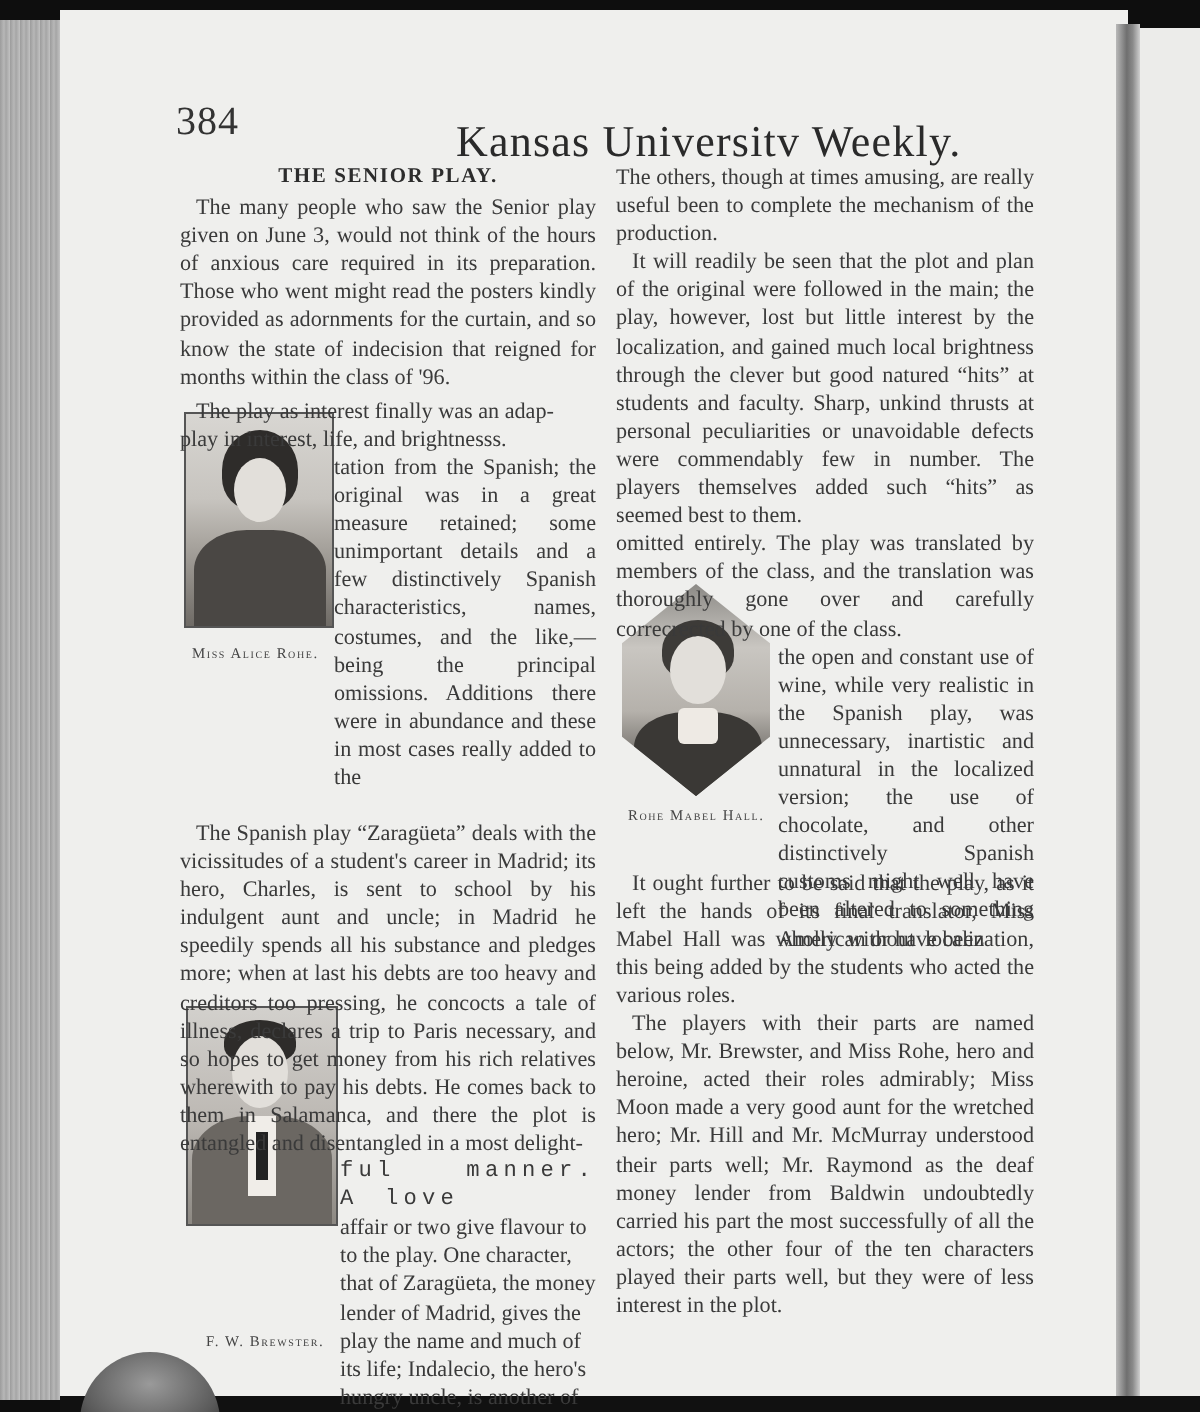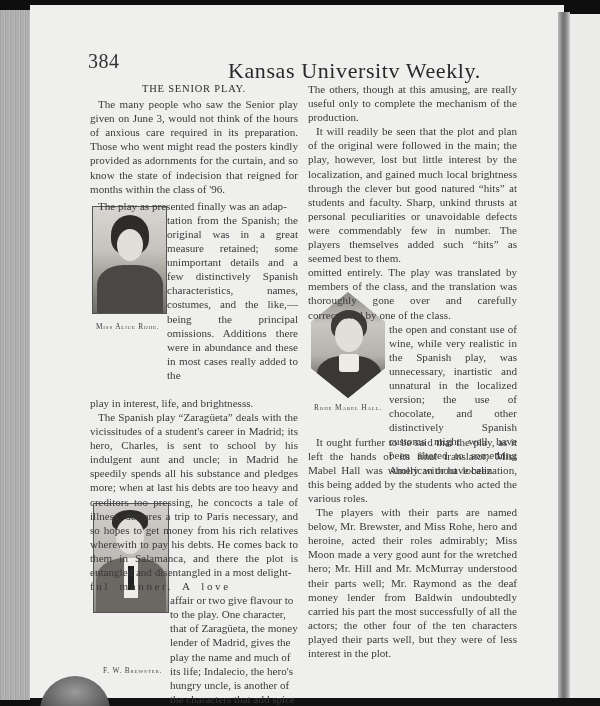--- a/index.html
+++ b/index.html
@@ -16,21 +16,21 @@
   .bottom-shadow { position:absolute; left:30px; top:698px; width:570px; height:8px; background:#111; }
 
   .header { position:absolute; top:48px; left:88px; width:330px; height:24px; }
   .page-num { position:absolute; left:0; top:2px; font-size:20px; color:#333; letter-spacing:0.5px; }
   .journal-title { position:absolute; left:140px; top:0; font-size:22px; color:#2a2a2a; letter-spacing:0.6px; white-space:nowrap;margin-top:10px; }
 
   .col { position:absolute; font-size:11.1px; line-height:14.1px; color:#3a3a3a; text-align:justify; }
   .col p { margin:0; }
   .col1 { left:90px; top:82px; width:208px; }
   .col2 { left:308px; top:82px; width:209px; }
-  .heading { text-align:center; font-weight:normal; font-size:10.5px; letter-spacing:0.8px; color:#2c2c2c; margin:0 0 1px 0 !important; }
+  .heading { text-align:center; font-weight:bold; font-size:10.5px; letter-spacing:0.8px; color:#2c2c2c; margin:0 0 1px 0 !important; }
   .indent { text-indent:8px; }
   .spaced { letter-spacing:2.6px; word-spacing:4px; }
 
   .photo { position:absolute; border:1px solid #555; overflow:hidden; }
   .photo-rohe { left:92px; top:206px; width:73px; height:106px;
     background:linear-gradient(180deg,#d8d6d2 0,#c7c4bf 40%,#aaa6a0 60%,#6f6b66 100%); }
   .photo-brewster { left:93px; top:503px; width:74px; height:108px;
     background:linear-gradient(180deg,#d2d0cc 0,#bdb9b4 50%,#8c8882 100%); }
   .photo-hall { left:311px; top:292px; width:74px; height:106px; border:none;
     clip-path:polygon(50% 0,100% 28%,100% 72%,50% 100%,0 72%,0 28%);
@@ -79,29 +79,29 @@
   <div class="face" style="left:22px;top:14px;width:28px;height:36px;"></div>
   <div class="body-shape" style="left:2px;top:54px;width:70px;height:54px;background:#6b6762;"></div>
   <div style="position:absolute;left:30px;top:54px;width:14px;height:40px;background:#f0ede8;"></div>
   <div style="position:absolute;left:34px;top:62px;width:6px;height:24px;background:#222;"></div>
 </div>
 <div class="caption cap-brewster">F. W. Brewster.</div>
 
 <div class="col col1">
   <p class="heading">THE SENIOR PLAY.</p>
   <p class="indent">The many people who saw the Senior play given on June 3, would not think of the hours of anxious care required in its preparation. Those who went might read the posters kindly provided as adornments for the curtain, and so know the state of indecision that reigned for months within the class of '96.</p>
-  <p class="indent" style="margin-top:3px">The play as presented finally was an adap-</p>
+  <p class="indent" style="margin-top:3px">The play as interest finally was an adap-</p>
+  <p>play in interest, life, and brightnesss.</p>
   <p style="margin-left:77px;height:183px;">tation from the Spanish; the original was in a great measure retained; some unimportant details and a few distinctively Spanish characteristics, names, costumes, and the like,—being the principal omissions. Additions there were in abundance and these in most cases really added to the</p>
-  <p>play in interest, life, and brightnesss.</p>
   <p class="indent">The Spanish play “Zaragüeta” deals with the vicissitudes of a student's career in Madrid; its hero, Charles, is sent to school by his indulgent aunt and uncle; in Madrid he speedily spends all his substance and pledges more; when at last his debts are too heavy and creditors too pressing, he concocts a tale of illness, declares a trip to Paris necessary, and so hopes to get money from his rich relatives wherewith to pay his debts. He comes back to them in Salamanca, and there the plot is entangled and disentangled in a most delight-</p>
-  <p class="spaced" style="">ful manner. A love</p>
+  <p class="spaced" style="margin-left:80px;font-family:Liberation Mono, monospace;">ful manner. A love</p>
   <p style="margin-left:80px;height:141px;text-align:left;">affair or two give flavour to to the play. One character, that of Zaragüeta, the money lender of Madrid, gives the play the name and much of its life; Indalecio, the hero's hungry uncle, is another of the characters that add spice to the comedy; Charles, the hero, and Maruja, the heroine, complete the list</p>
 
 </div>
 
 <div class="col col2">
-  <p>The others, though at this amusing, are really useful only to complete the mechanism of the production.</p>
+  <p>The others, though at times amusing, are really useful been to complete the mechanism of the production.</p>
   <p class="indent">It will readily be seen that the plot and plan of the original were followed in the main; the play, however, lost but little interest by the localization, and gained much local brightness through the clever but good natured “hits” at students and faculty. Sharp, unkind thrusts at personal peculiarities or unavoidable defects were commendably few in number. The players themselves added such “hits” as seemed best to them.</p>
   <p>omitted entirely. The play was translated by members of the class, and the translation was thoroughly gone over and carefully correcrected by one of the class.</p>
   <p style="margin-left:81px;height:113px;">the open and constant use of wine, while very realistic in the Spanish play, was unnecessary, inartistic and unnatural in the localized version; the use of chocolate, and other distinctively Spanish customs might well have been altered to something American or have been</p>
   <p class="indent">It ought further to be said that the play, as it left the hands of its final translator, Miss Mabel Hall was wholly without localization, this being added by the students who acted the various roles.</p>
   <p class="indent">The players with their parts are named below, Mr. Brewster, and Miss Rohe, hero and heroine, acted their roles admirably; Miss Moon made a very good aunt for the wretched hero; Mr. Hill and Mr. McMurray understood their parts well; Mr. Raymond as the deaf money lender from Baldwin undoubtedly carried his part the most successfully of all the actors; the other four of the ten characters played their parts well, but they were of less interest in the plot.</p>
 </div>
 
 </body></html>

